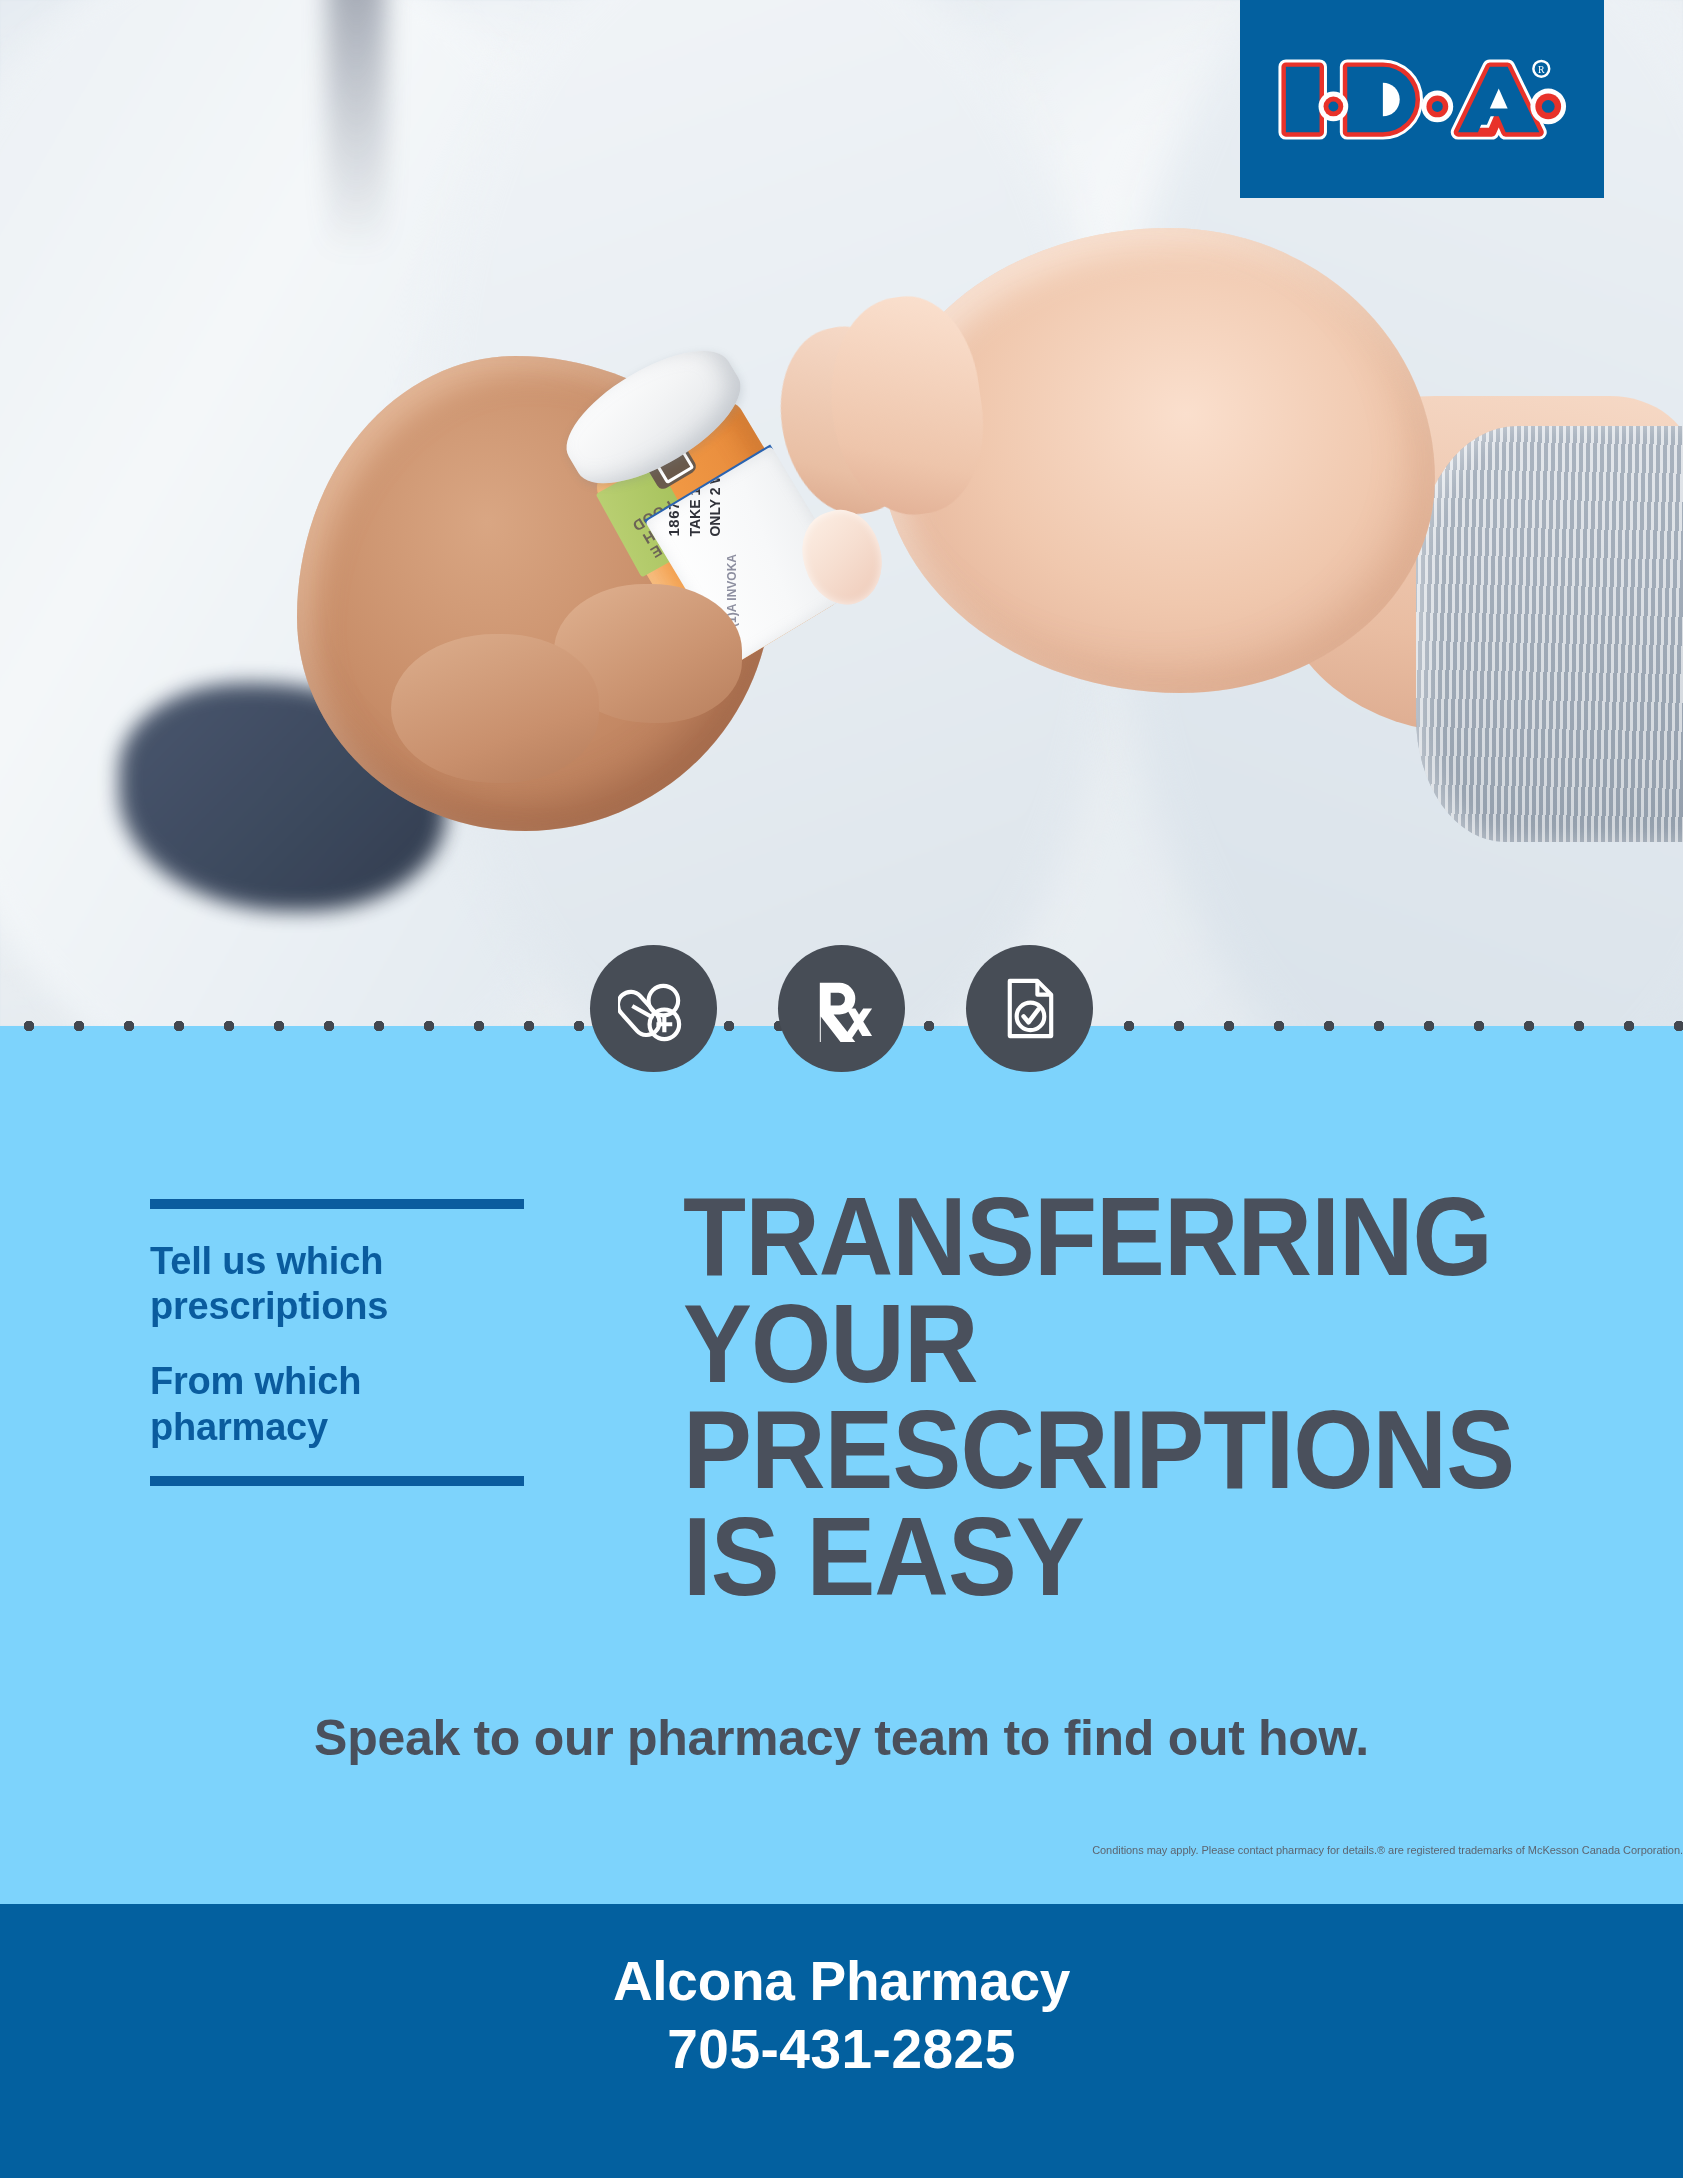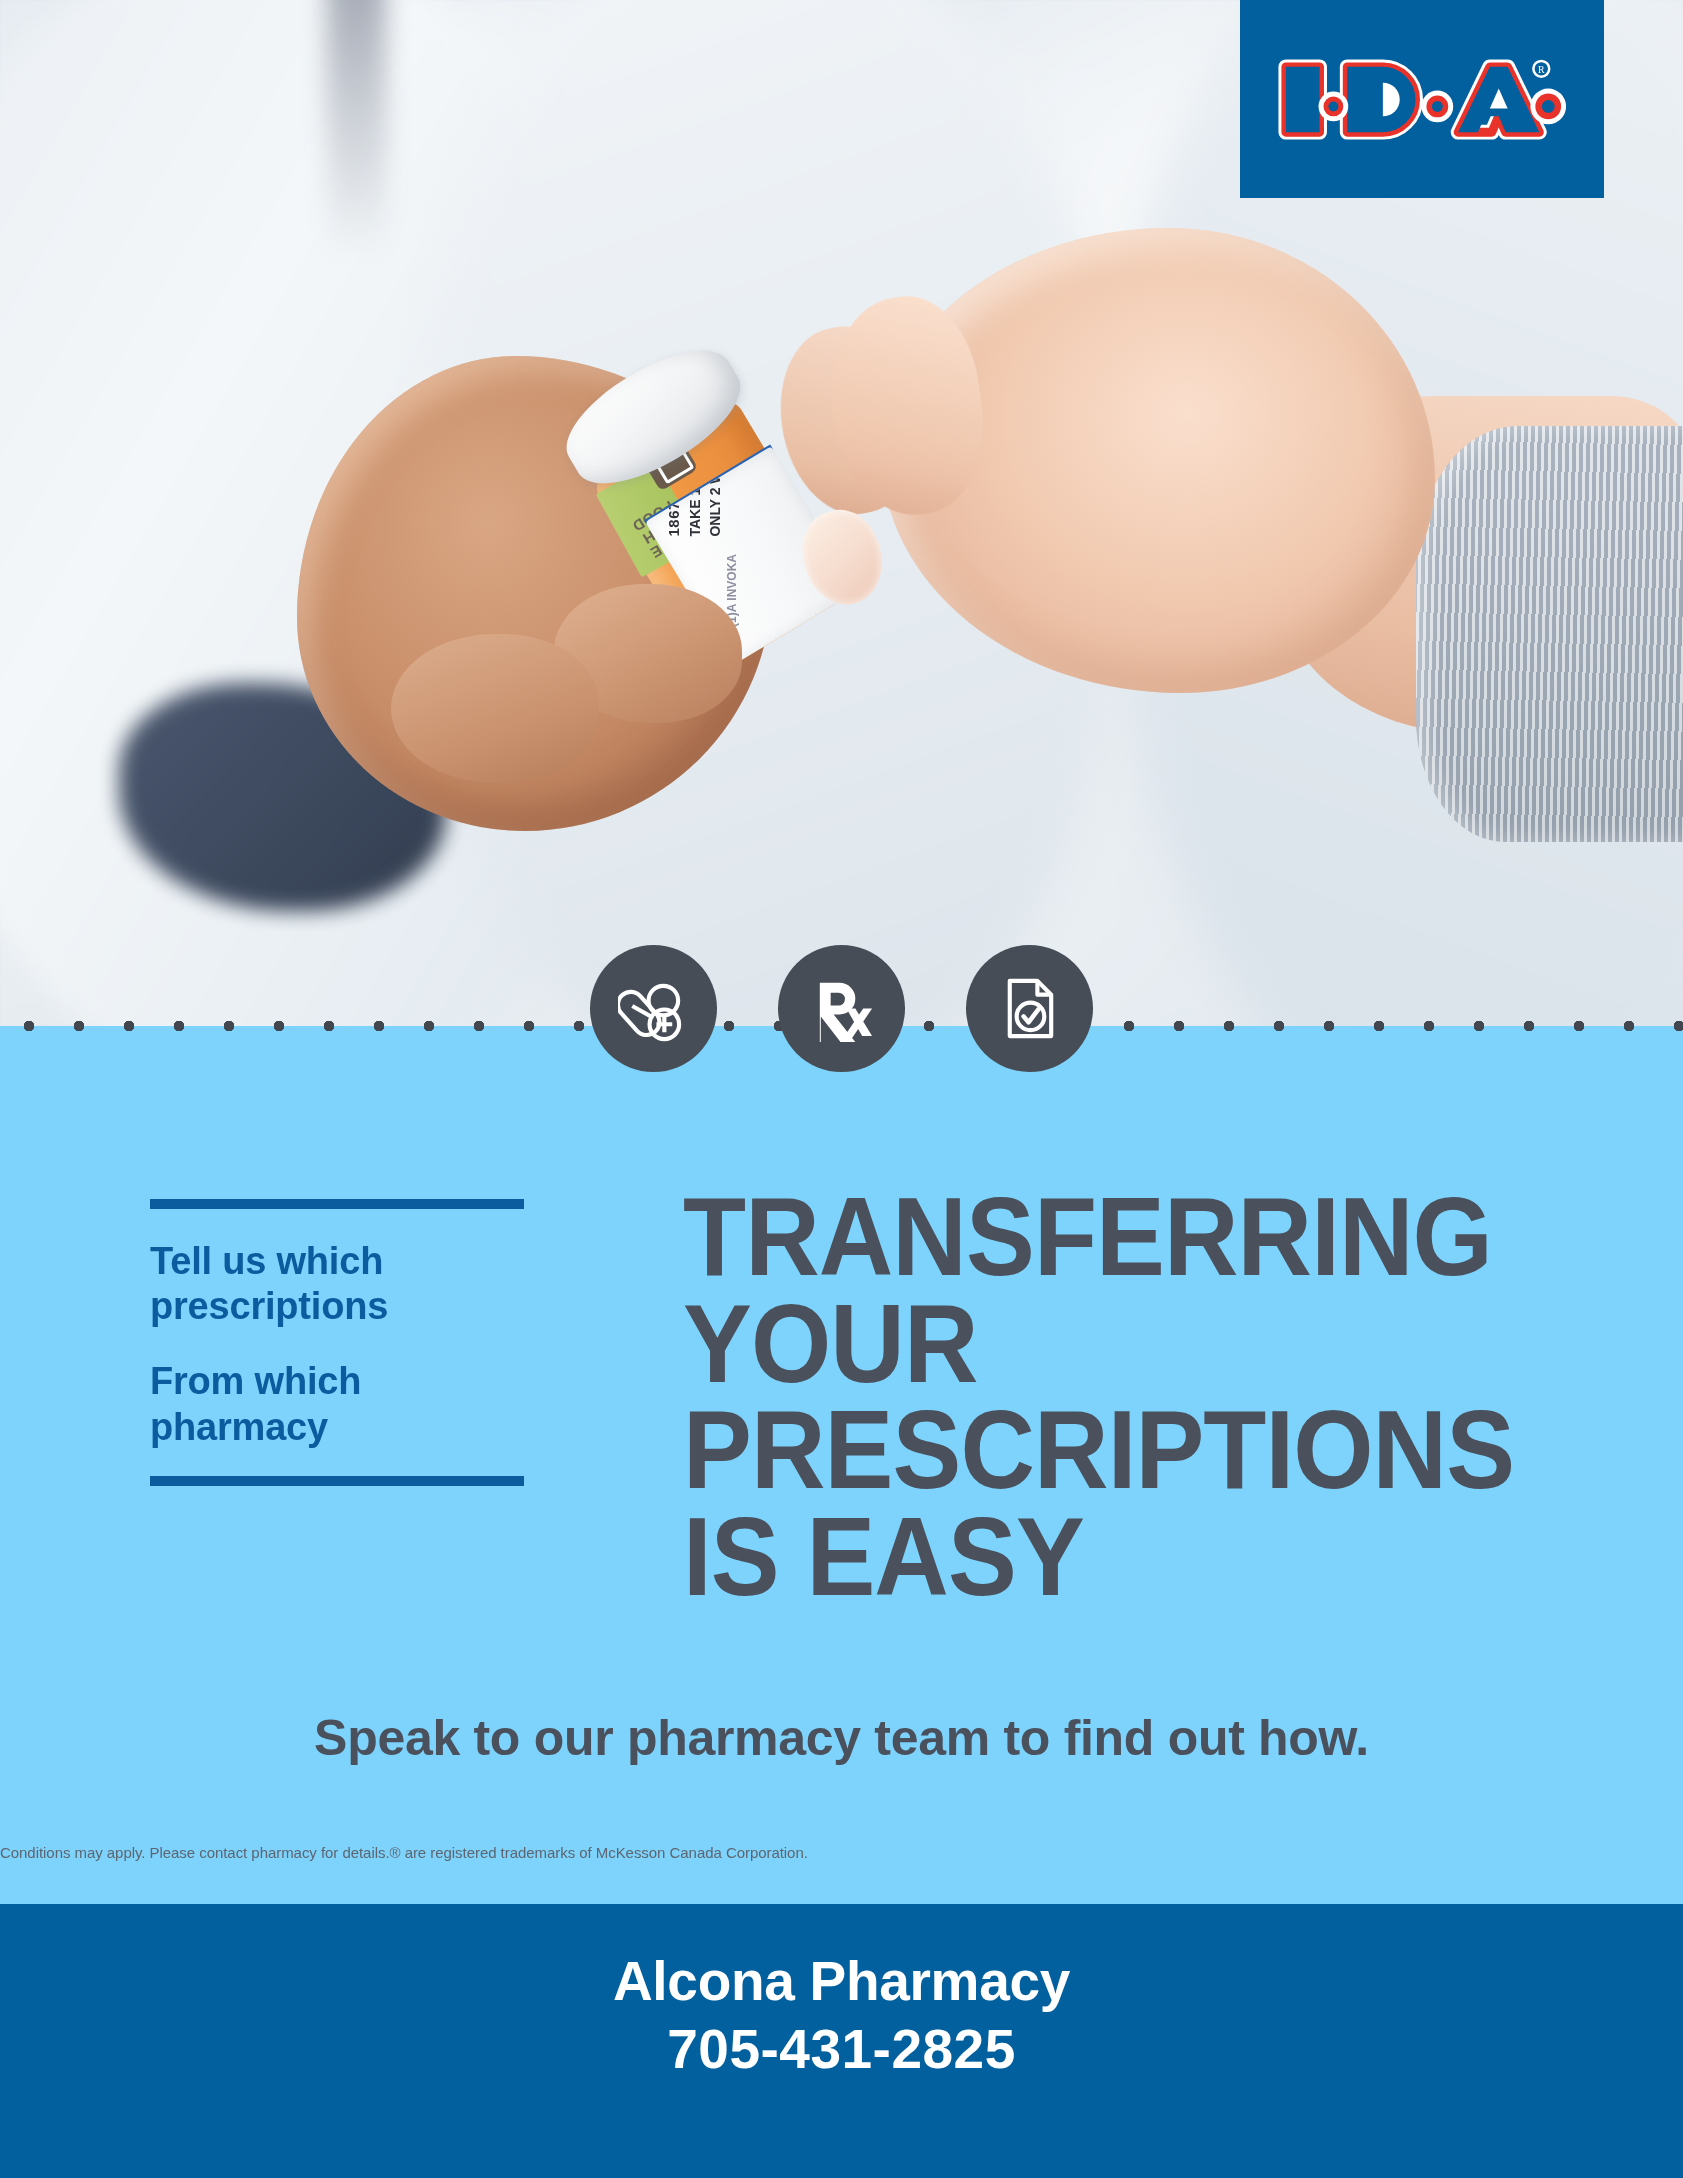--- a/index.html
+++ b/index.html
@@ -357,23 +357,23 @@
     color: #4a505c;
     font-size: 50px;
     font-weight: bold;
     letter-spacing: -0.3px;
   }
 
   .disclaimer {
     position: absolute;
     left: 0; top: 818px;
     width: 1683px;
-    text-align: left;
+    text-align: right;
     color: #5d6570;
-    font-size: 15px;
+    font-size: 11px;
     letter-spacing: -0.05px;
   }
 
   
   .footer {
     position: absolute;
     left: 0; top: 1904px;
     width: 1683px;
     height: 274px;
     background: #03609f;

